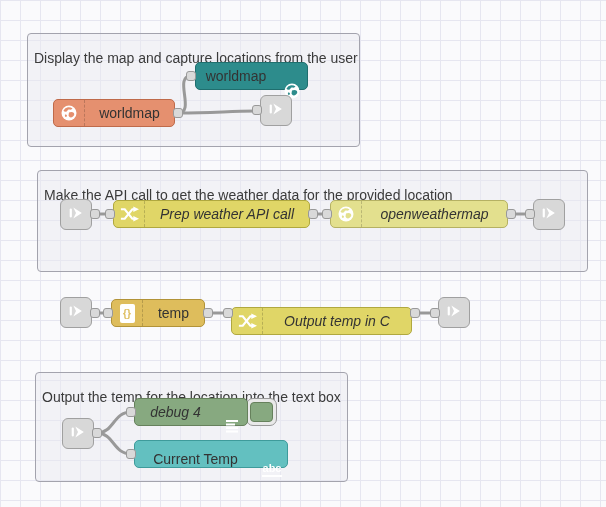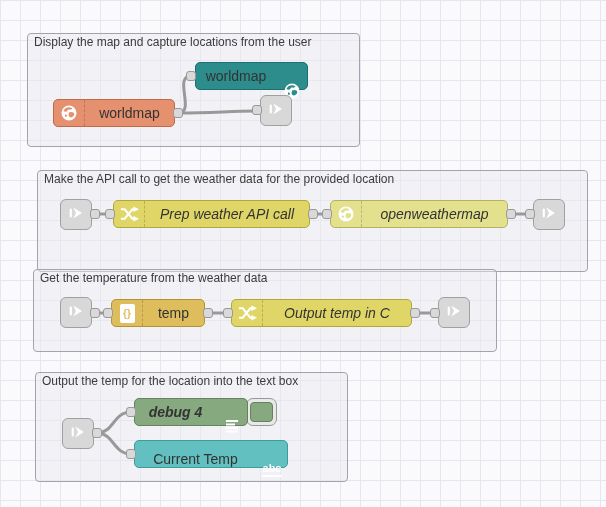--- a/index.html
+++ b/index.html
@@ -10,39 +10,39 @@
     background-image:
       linear-gradient(to right,#e6e6f0 1px,transparent 1px),
       linear-gradient(to bottom,#e6e6f0 1px,transparent 1px);
     background-size:20px 20px;
   }
   .group{
     position:absolute;border:1px solid #a3a3ad;border-radius:4px;
     background:rgba(232,232,240,0.45);box-sizing:border-box;
   }
   .group-label{
-    position:absolute;top:1px;left:6px;font-size:12px;color:#3b3b3b;white-space:nowrap;
+    position:absolute;top:16px;left:6px;font-size:14px;color:#3b3b3b;white-space:nowrap;
   }
   #wires{position:absolute;left:0;top:0;}
   #wires path{stroke:#999999;stroke-width:3;fill:none;stroke-linecap:round;}
   .node{
     position:absolute;height:28px;border-radius:5px;display:flex;align-items:center;
     box-sizing:border-box;font-size:14px;color:#333;z-index:3;
   }
   .node .label{flex:1;text-align:center;padding:0 6px;white-space:nowrap;overflow:hidden;}
   .it .label{font-style:italic;}
   .icon-box{width:30px;align-self:stretch;display:flex;align-items:center;justify-content:center;flex:none;}
   .sep-r{border-right:1px dashed rgba(0,0,0,0.18);}
   .sep-l{border-left:1px dashed rgba(0,0,0,0.18);margin-top:28px;}
   .n-teal   {background:#2d8c8c;border:1px solid #1f6e6e;}
   .n-salmon {background:#e5906f;border:1px solid #bf6a4a;}
   .n-func   {background:#e0d667;border:1px solid #b0a83f;justify-content:space-between;}
   .n-owm    {background:#e3e08e;border:1px solid #b5b163;}
   .n-json   {background:#debd5c;border:1px solid #b29338;}
-  .n-debug  {background:#87a980;border:1px solid #66815c;font-weight:bold;}
+  .n-debug  {background:#87a980;border:1px solid #66815c;}
   .n-uitext {background:#63c0c0;border:1px solid #3e9b9b;align-items:flex-end;}
   .node-link{
     position:absolute;width:32px;height:31px;border-radius:6px;z-index:3;
     background:#d8d8d8;border:1px solid #a0a0a0;box-sizing:border-box;
     display:flex;align-items:center;justify-content:center;
   }
   .port{
     position:absolute;width:10px;height:10px;background:#d9d9d9;border:1px solid #999;
     border-radius:3px;box-sizing:border-box;z-index:4;
   }
@@ -68,23 +68,20 @@
 </head>
 <body>
 
 <div class="canvas">
 
   <div class="group" style="left:27px;top:33px;width:333px;height:114px;">
     <div class="group-label">Display the map and capture locations from the user</div>
   </div>
   <div class="group" style="left:37px;top:170px;width:551px;height:102px;">
     <div class="group-label">Make the API call to get the weather data for the provided location</div>
-  </div>
-  <div class="group" style="left:33px;top:269px;width:464px;height:83px;">
-    <div class="group-label">Get the temperature from the weather data</div>
   </div>
   <div class="group" style="left:35px;top:372px;width:313px;height:110px;">
     <div class="group-label">Output the temp for the location into the text box</div>
   </div>
 
   <svg id="wires" width="606" height="507">
     <path d="M178 113 C196 113 173 76 191 76"></path>
     <path d="M178 113 C215 113 228 111 256 111"></path>
     <path d="M95 214 L110 214"></path>
     <path d="M313 214 L327 214"></path>
@@ -180,21 +177,21 @@
     </span>
   </div>
 
   <div class="node n-json" style="left:111px;top:299px;width:94px;">
     <span class="icon-box sep-r">
       <span class="page-icon">{}</span>
     </span>
     <span class="label">temp</span>
   </div>
 
-  <div class="node n-func it" style="left:231px;top:299px;width:181px;">
+  <div class="node n-func it" style="left:231px;top:307px;width:181px;">
     <span class="icon-box sep-r">
       <svg width="20" height="16" viewBox="0 0 21 16">
         <path d="M2 13 h4 l8 -10 h2" stroke="#fff" stroke-width="2.2" fill="none"></path>
         <path d="M2 3 h4 l8 10 h2" stroke="#fff" stroke-width="2.2" fill="none"></path>
         <polygon points="15,0 21,3 15,6" fill="#fff"></polygon>
         <polygon points="15,10 21,13 15,16" fill="#fff"></polygon>
       </svg>
     </span>
     <span class="label">Output temp in C</span>
   </div>

